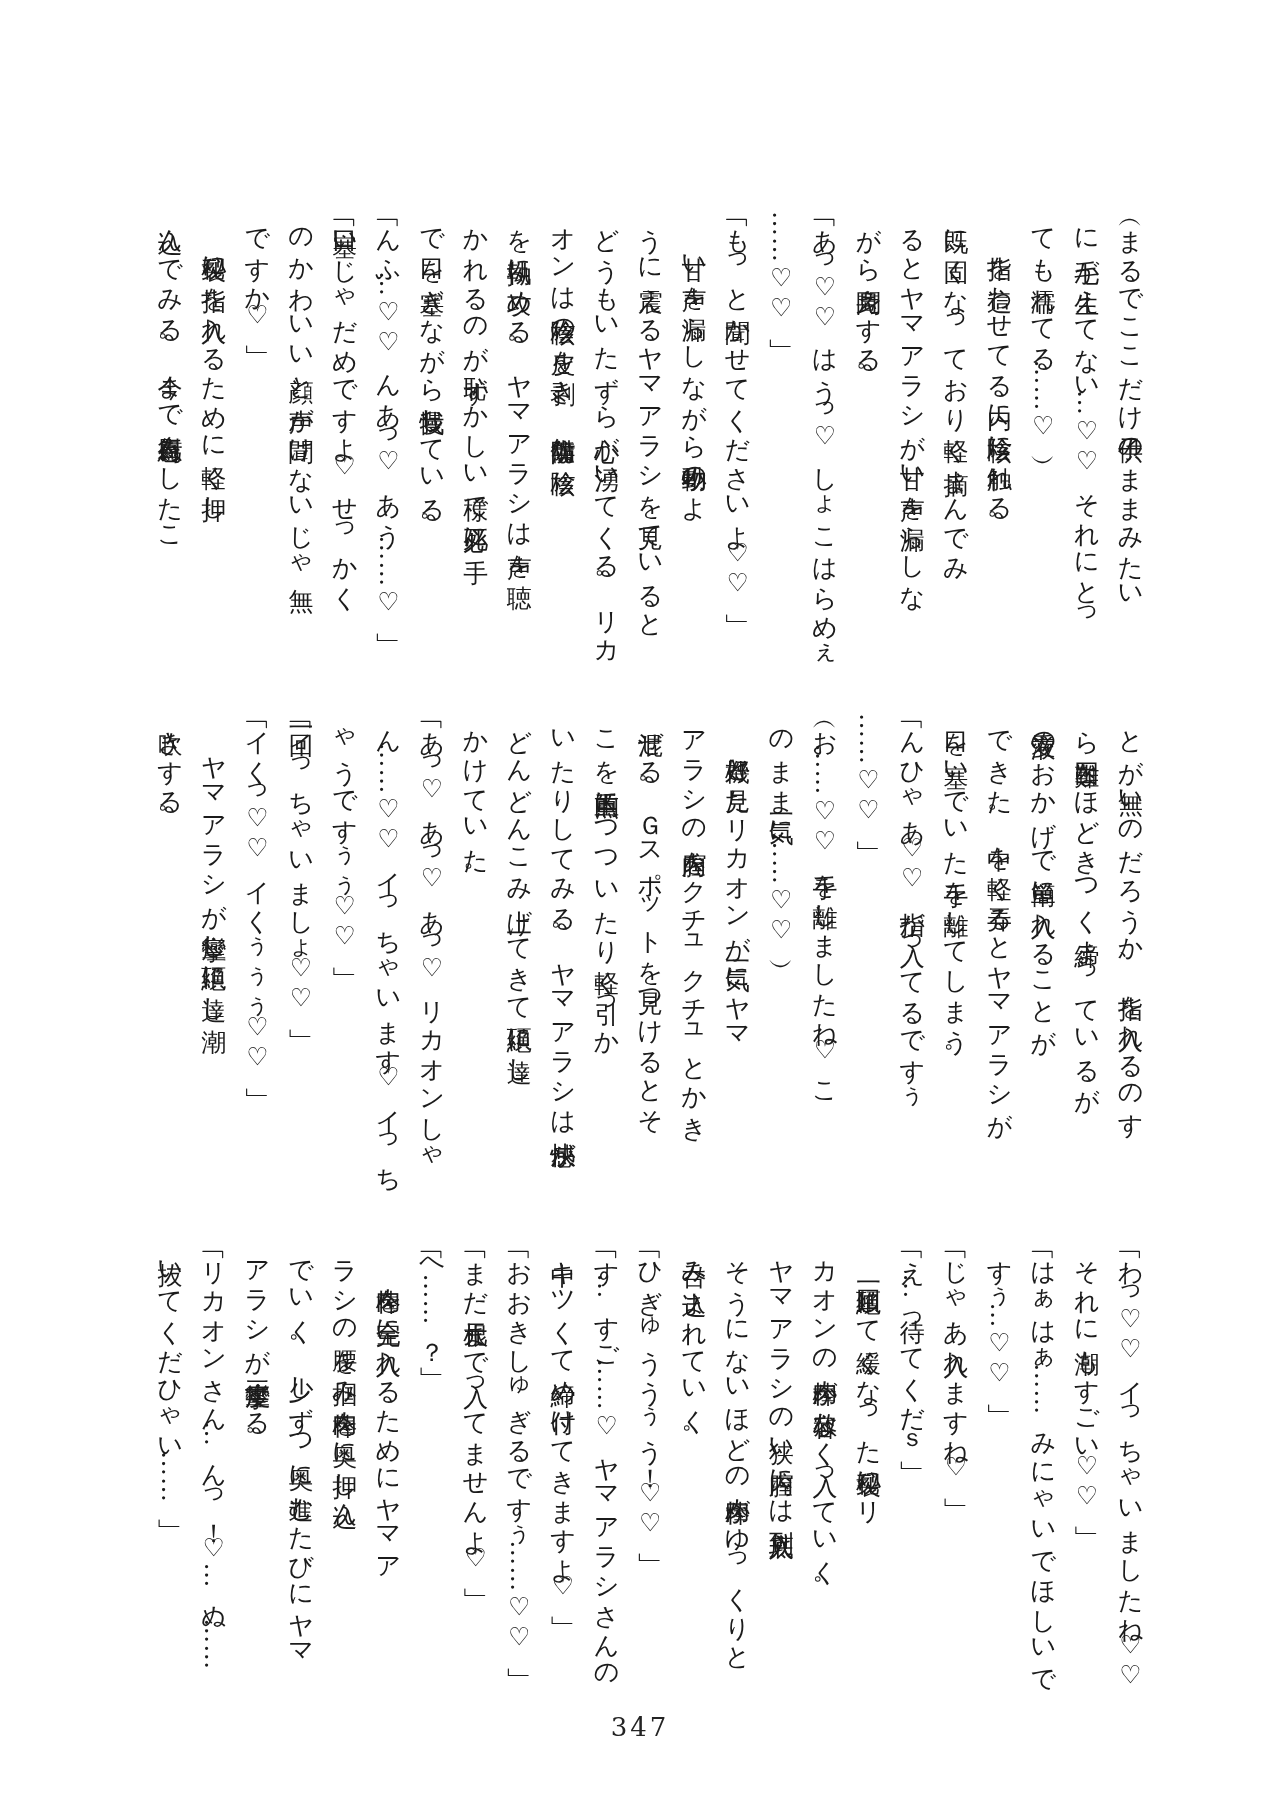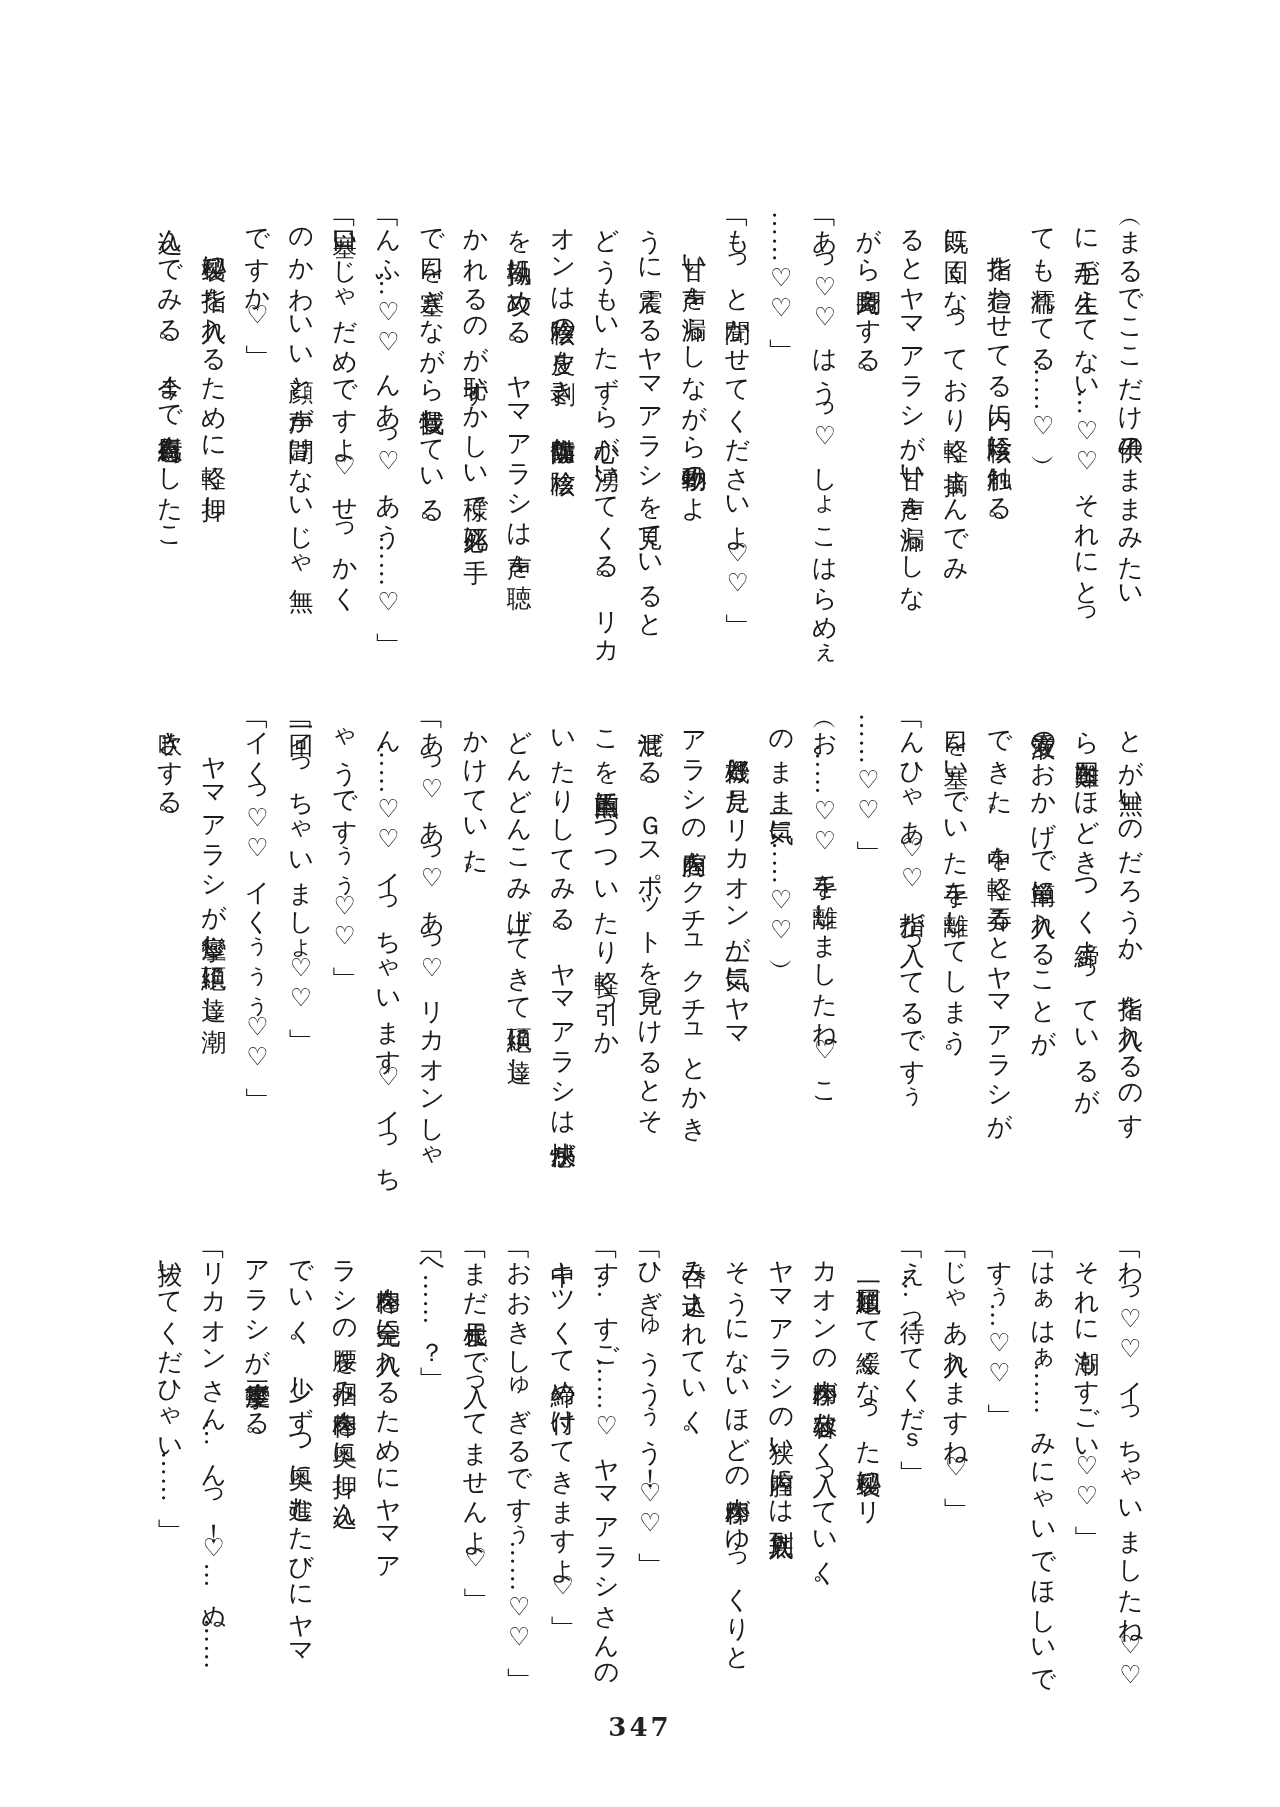--- a/index.html
+++ b/index.html
@@ -35,21 +35,20 @@
   .b3{top:1243px;}
   .page-number{
     position:absolute;
     top:1712px;
     left:0;
     width:1280px;
     text-align:center;
     font-size:26px;
     letter-spacing:3px;
     color:#242424;
-    font-weight:bold;
   }
 </style>
 </head>
 <body>
 
 <div class="page">
 
   <div class="vblock b1">
       <div class="vline">（まるでここだけ子供のままみたい</div>
       <div class="vline">に毛が生えてない…♡♡それにとっ</div>

